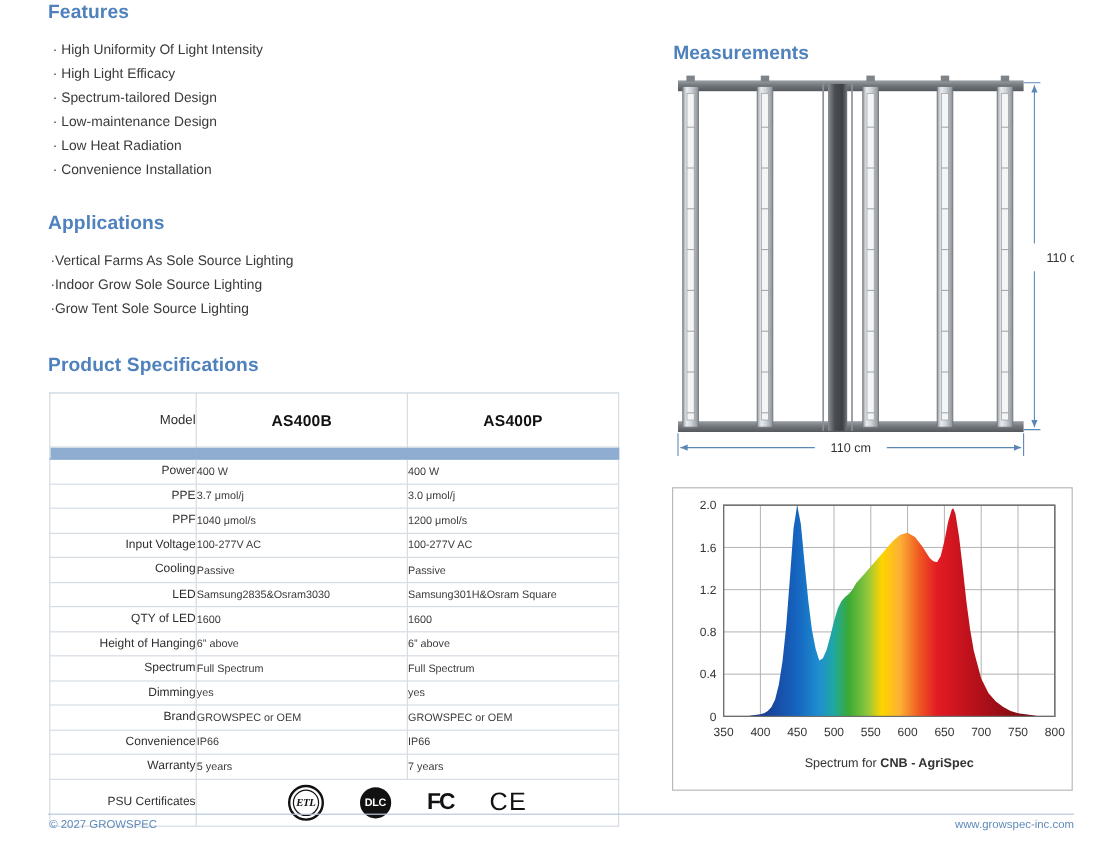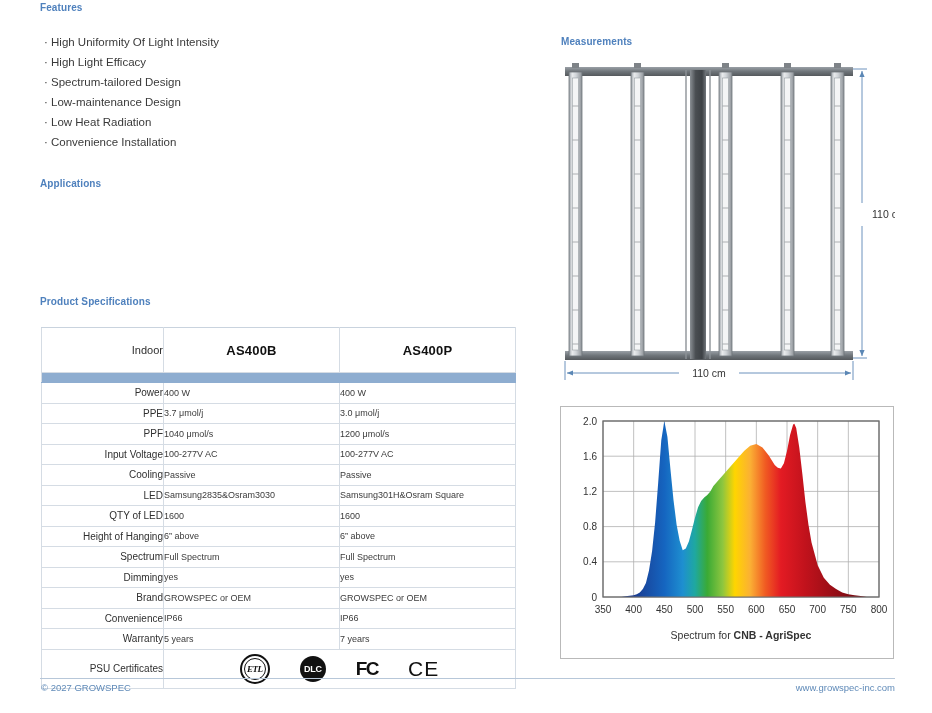--- a/index.html
+++ b/index.html
@@ -16,21 +16,21 @@
     overflow: hidden;
   }
   .page {
     position: absolute;
     inset: 0;
   }
 
   
   .sec-heading {
     position: absolute;
-    font-size: 10px;
+    font-size: 16px;
     font-weight: bold;
     color: #4f81bd;
     letter-spacing: .1px;
   }
 
   
   #features-heading { left: 40px;  top: 2px; }
   #applications-heading { left: 40px; top: 178px; }
   #specs-heading { left: 40px; top: 296px; }
   #measurements-heading { left: 561px; top: 36px; }
@@ -214,33 +214,38 @@
     <li>· High Uniformity Of Light Intensity</li>
     <li>· High Light Efficacy</li>
     <li>· Spectrum-tailored Design</li>
     <li>· Low-maintenance Design</li>
     <li>· Low Heat Radiation</li>
     <li>· Convenience Installation</li>
   </ul>
 
   <div class="sec-heading" id="applications-heading">Applications</div>
 
+  <ul class="bullet-list" id="applications-list">
+    <li>·Vertical Farms As Sole Source Lighting</li>
+    <li>·Indoor Grow Sole Source Lighting</li>
+    <li>·Grow Tent Sole Source Lighting</li>
+  </ul>
 
   <div class="sec-heading" id="specs-heading">Product Specifications</div>
 
   <div id="spec-table-wrap">
     <table class="spec">
       <colgroup>
         <col class="c-label">
           <col class="c-a">
           <col class="c-b">
       </colgroup>
       <thead>
         <tr class="head-row">
-          <th class="th-label">Indoor</th>
+          <th class="th-label">Model</th>
           <th class="th-model">AS400B</th>
           <th class="th-model">AS400P</th>
         </tr>
       </thead>
       <tbody>
         <tr class="accent-row">
           <td class="first"></td>
           <td></td>
           <td></td>
         </tr>

